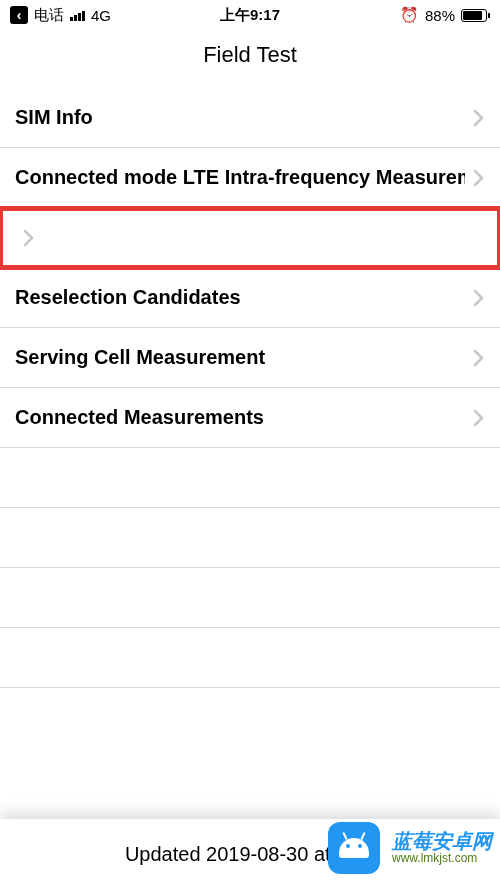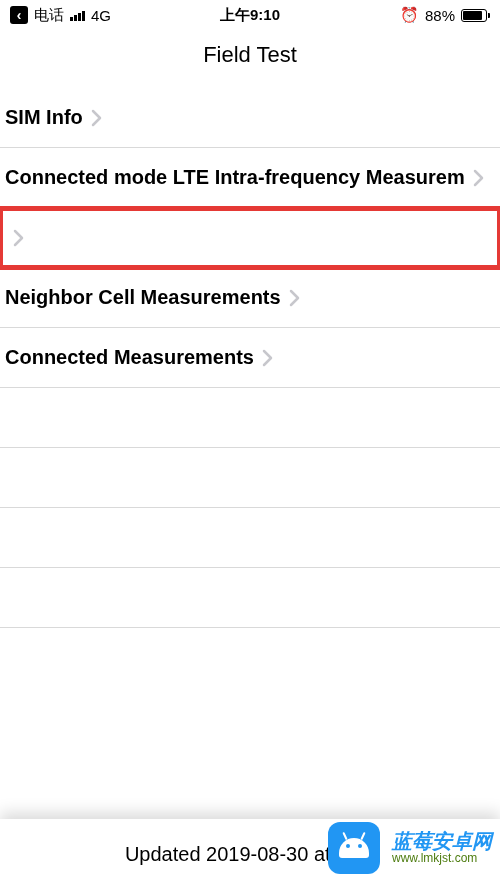--- a/index.html
+++ b/index.html
@@ -104,22 +104,22 @@
       font-weight: 400;
       color: #000;
     }
     .list {
       margin-top: 8px;
     }
     .list-item {
       height: 60px;
       display: flex;
       align-items: center;
-      justify-content: flex-start;
-      padding: 0 15px 0 5px;
+      justify-content: space-between;
+      padding: 0 15px 0 15px;
       border-bottom: 1px solid #d9d9d9;
       position: relative;
     }
     .list-item-label {
       font-size: 20px;
       font-weight: 700;
       color: #000;
       white-space: nowrap;
       overflow: hidden;
     }
@@ -221,21 +221,21 @@
     <div class="back-arrow">‹</div>
     <span>电话</span>
     <div class="signal-bars">
       <span></span>
         <span></span>
         <span></span>
         <span></span>
     </div>
     <span>4G</span>
   </div>
-  <div class="status-center">上午9:10</div>
+  <div class="status-center">上午9:17</div>
   <div class="status-right">
     <span class="alarm-icon">⏰</span>
     <span>88%</span>
     <div class="battery">
       <div class="battery-body">
           <div class="battery-fill"></div>
         </div>
       <div class="battery-tip"></div>
     </div>
   </div>
@@ -261,21 +261,29 @@
       </span>
   </div>
   <div class="list-item highlighted">
     <span class="chevron">
         <svg width="12" height="18" viewBox="0 0 12 18">
           <path d="M2 2 L9 9 L2 16" stroke="#c7c7cc" stroke-width="2.5" fill="none" stroke-linecap="round" stroke-linejoin="round"></path>
         </svg>
       </span>
   </div>
   <div class="list-item">
-    <span class="list-item-label">Neighbor Cell Measurements</span>
+    <span class="list-item-label">Reselection Candidates</span>
+    <span class="chevron">
+        <svg width="12" height="18" viewBox="0 0 12 18">
+          <path d="M2 2 L9 9 L2 16" stroke="#c7c7cc" stroke-width="2.5" fill="none" stroke-linecap="round" stroke-linejoin="round"></path>
+        </svg>
+      </span>
+  </div>
+  <div class="list-item">
+    <span class="list-item-label">Serving Cell Measurement</span>
     <span class="chevron">
         <svg width="12" height="18" viewBox="0 0 12 18">
           <path d="M2 2 L9 9 L2 16" stroke="#c7c7cc" stroke-width="2.5" fill="none" stroke-linecap="round" stroke-linejoin="round"></path>
         </svg>
       </span>
   </div>
   <div class="list-item">
     <span class="list-item-label">Connected Measurements</span>
     <span class="chevron">
         <svg width="12" height="18" viewBox="0 0 12 18">

